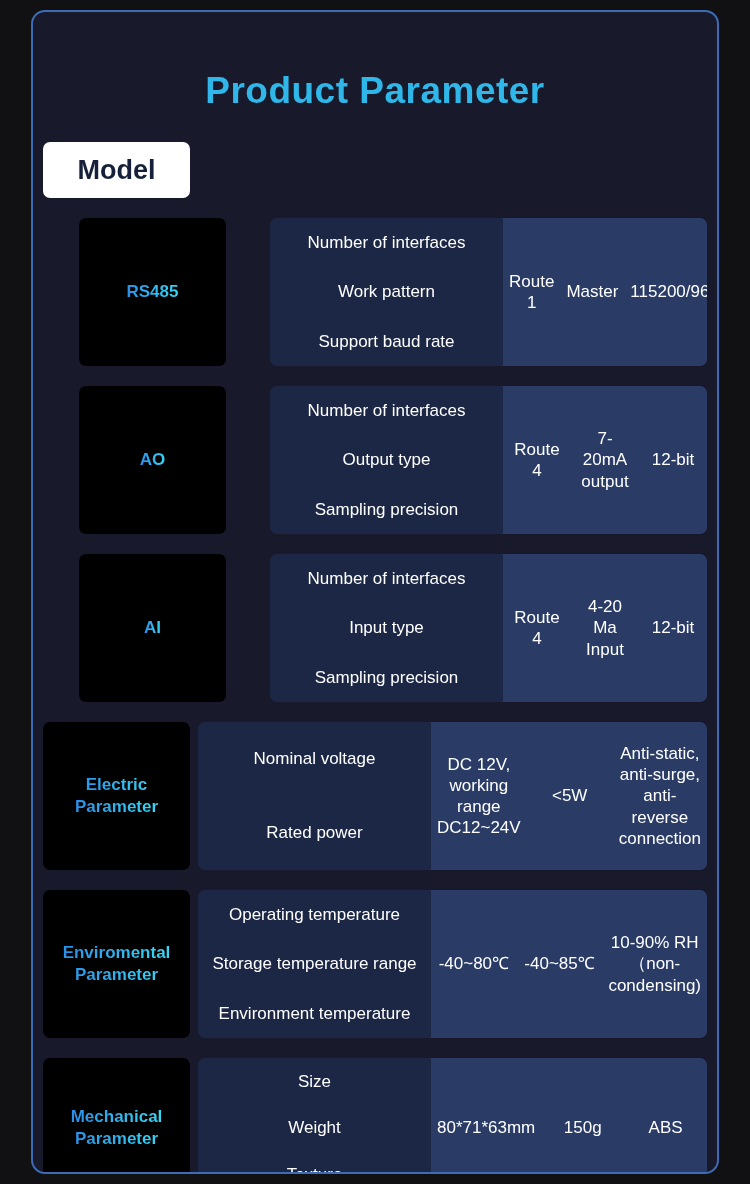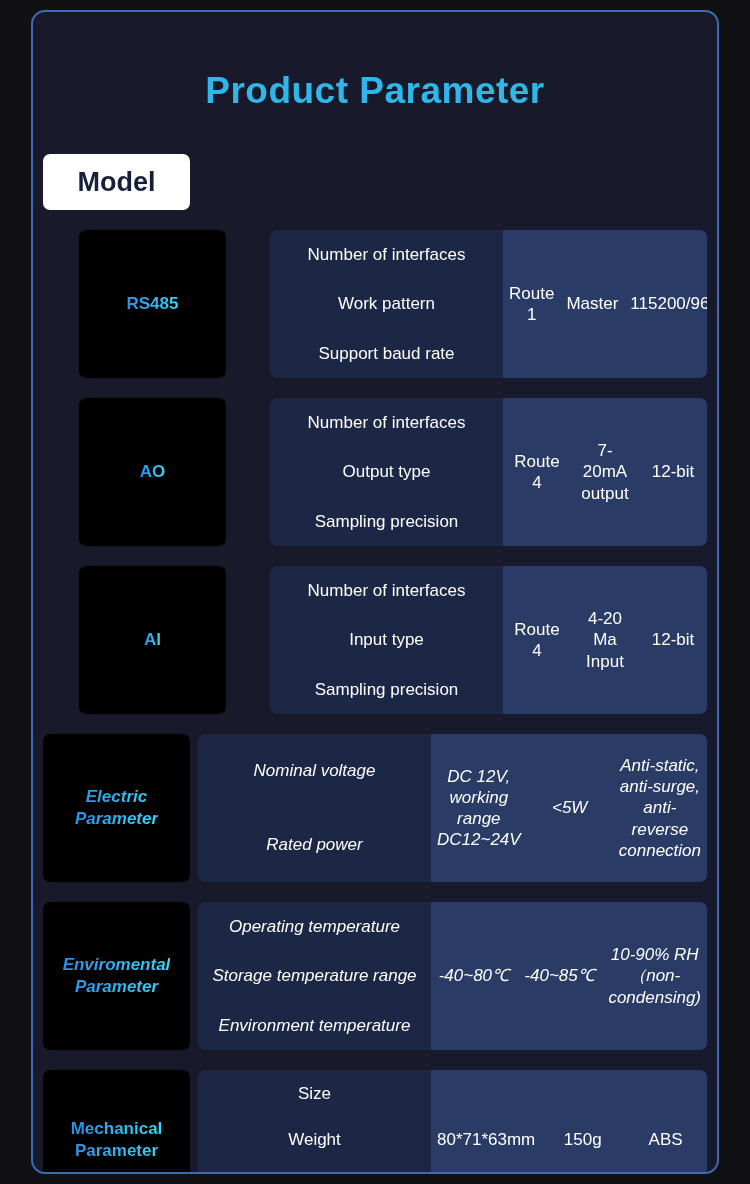--- a/index.html
+++ b/index.html
@@ -47,21 +47,21 @@
     background: #ffffff;
     color: #16203a;
     border-radius: 7px;
     font-size: 27px;
     font-weight: bold;
     height: 56px;
     display: flex;
     align-items: center;
     justify-content: center;
   }
-  #hdr-model { width: 147px; flex: 0 0 147px; margin-top: 12px; }
+  #hdr-model { width: 147px; flex: 0 0 147px; }
   #hdr-value { flex: 1 1 auto; }
 
   
   #rows {
     margin: 20px 10px 0 10px;
     display: flex;
     flex-direction: column;
     gap: 20px;
   }
   .prow {
@@ -119,21 +119,21 @@
     color: #ffffff;
     font-size: 17px;
     line-height: 1.25;
     padding: 0 6px;
     box-sizing: border-box;
   }
   .vcell .two-line { white-space: pre-line; }
 
   
   .h-std  .cat-cell, .h-std  .pair-wrap { height: 148px; margin-left: 36px; }
-  .h-tall .cat-cell, .h-tall .pair-wrap { height: 148px; font-style: italic; }
+  .h-tall .cat-cell, .h-tall .pair-wrap { height: 148px; }
   .h-mech .cat-cell, .h-mech .pair-wrap { height: 140px; }
 </style>
 </head>
 <body>
 
 <div id="card">
 
   <div id="title">Product Parameter</div>
 
   <div id="header-row">

